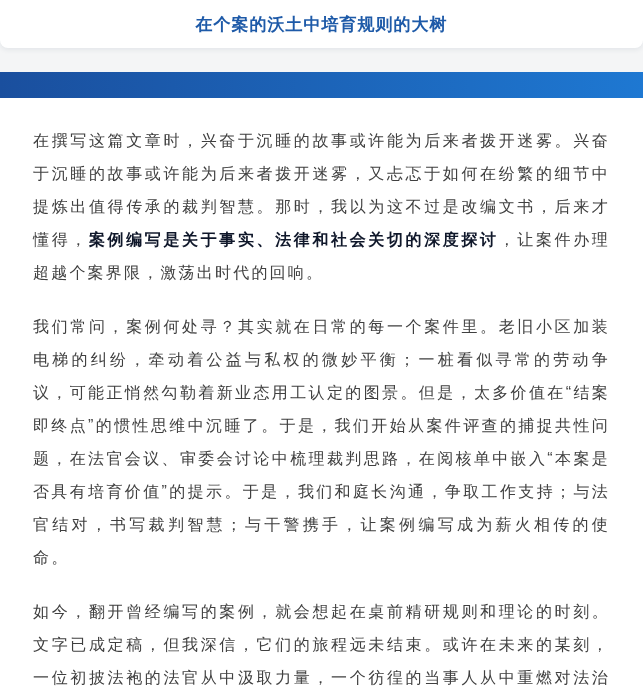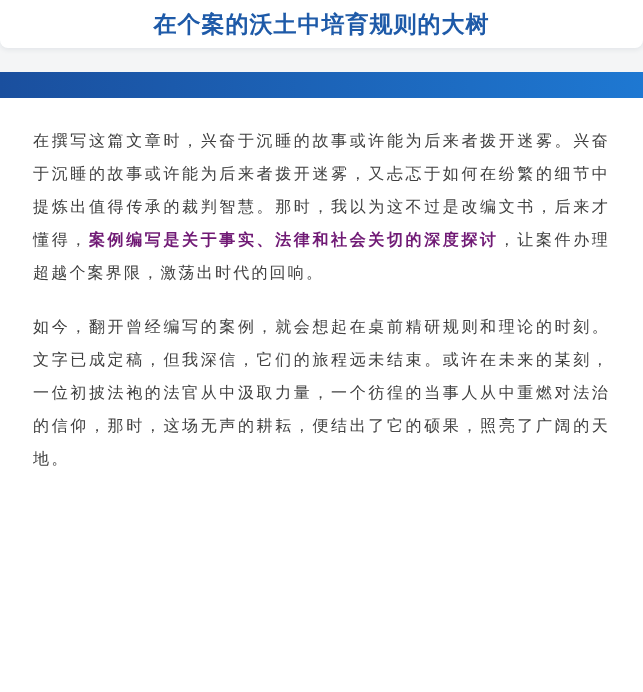--- a/index.html
+++ b/index.html
@@ -26,21 +26,21 @@
     height: 48px;
     background: #ffffff;
     border-radius: 0 0 8px 8px;
     box-shadow: 0 2px 5px rgba(40, 60, 90, 0.08);
     display: flex;
     align-items: center;
     justify-content: center;
   }
   .page-title {
     margin: 0;
-    font-size: 23px;
+    font-size: 17px;
     font-weight: bold;
     color: #1e5aa8;
     letter-spacing: 1px;
   }
   .accent-band {
     height: 26px;
     background: linear-gradient(to right, #1a4f9e, #1e78d2);
   }
   .article {
     padding: 26px 33px 20px 33px;
@@ -67,15 +67,16 @@
 
 <div class="top-area">
   <div class="header-card">
     <h1 class="page-title" style="color: rgb(30, 90, 168);">在个案的沃土中培育规则的大树</h1>
   </div>
 </div>
 
 <div class="accent-band" style="background: linear-gradient(to right, rgb(26, 79, 158), rgb(30, 120, 210));"></div>
 
 <main class="article" id="article-body">
-    <p style="color: rgb(64, 64, 64);"><span>在撰写这篇文章时，兴奋于沉睡的故事或许能为后来者拨开迷雾。兴奋于沉睡的故事或许能为后来者拨开迷雾，又忐忑于如何在纷繁的细节中提炼出值得传承的裁判智慧。那时，我以为这不过是改编文书，后来才懂得，</span><span class="em-blue" style="color: #701a75;">案例编写是关于事实、法律和社会关切的深度探讨</span><span>，让案件办理超越个案界限，激荡出时代的回响。</span></p>
+    <p style="color: rgb(64, 64, 64);"><span>在撰写这篇文章时，兴奋于沉睡的故事或许能为后来者拨开迷雾。兴奋于沉睡的故事或许能为后来者拨开迷雾，又忐忑于如何在纷繁的细节中提炼出值得传承的裁判智慧。那时，我以为这不过是改编文书，后来才懂得，</span><span class="em-blue" style="color: #0f172a;">案例编写是关于事实、法律和社会关切的深度探讨</span><span>，让案件办理超越个案界限，激荡出时代的回响。</span></p>
+    <p style="color: rgb(64, 64, 64);"><span>我们常问，案例何处寻？其实就在日常的每一个案件里。老旧小区加装电梯的纠纷，牵动着公益与私权的微妙平衡；一桩看似寻常的劳动争议，可能正悄然勾勒着新业态用工认定的图景。但是，太多价值在“结案即终点”的惯性思维中沉睡了。于是，我们开始从案件评查的捕捉共性问题，在法官会议、审委会讨论中梳理裁判思路，在阅核单中嵌入“本案是否具有培育价值”的提示。于是，我们和庭长沟通，争取工作支持；与法官结对，书写裁判智慧；与干警携手，让案例编写成为薪火相传的使命。</span></p>
     <p style="color: rgb(64, 64, 64);"><span>如今，翻开曾经编写的案例，就会想起在桌前精研规则和理论的时刻。文字已成定稿，但我深信，它们的旅程远未结束。或许在未来的某刻，一位初披法袍的法官从中汲取力量，一个彷徨的当事人从中重燃对法治的信仰，那时，这场无声的耕耘，便结出了它的硕果，照亮了广阔的天地。</span></p>
   </main>
 
 </body></html>

